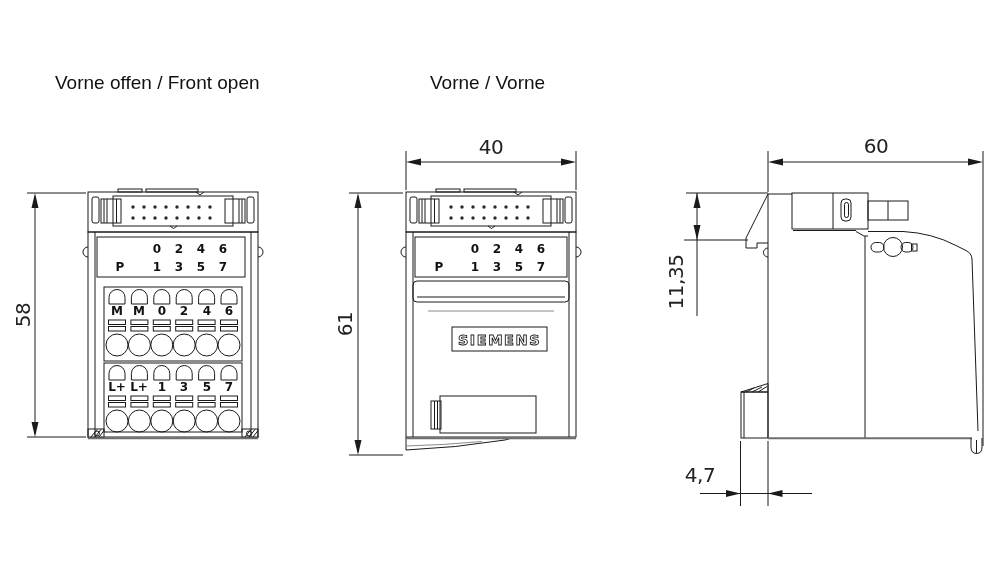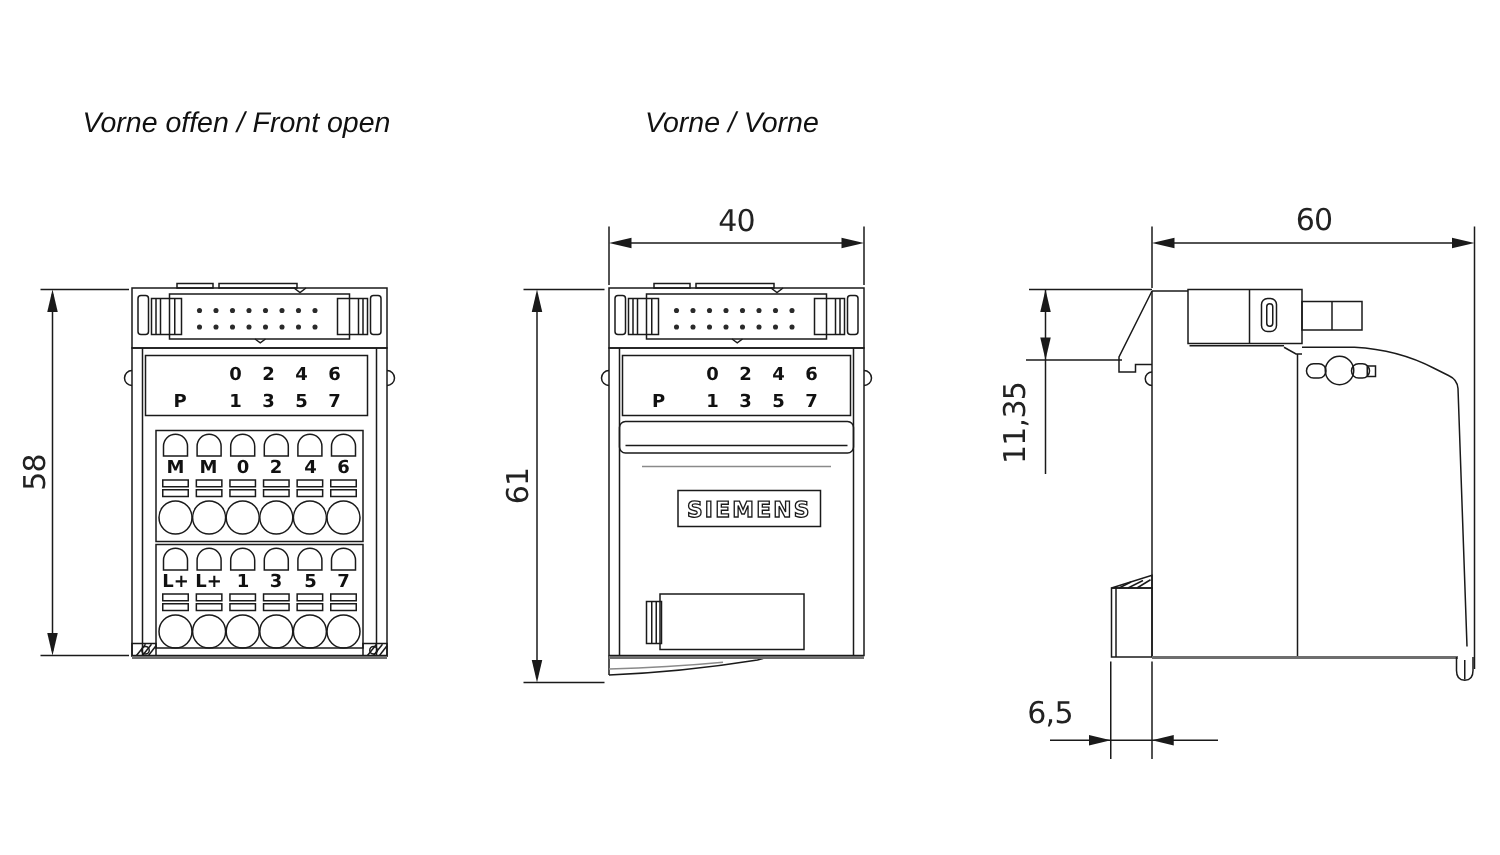--- a/index.html
+++ b/index.html
@@ -4,21 +4,21 @@
 <style>
   html,body{margin:0;padding:0;background:#fff;}
   #page{position:relative;width:1000px;height:570px;background:#ffffff;overflow:hidden;
         font-family:"Liberation Sans","DejaVu Sans",sans-serif;}
   #dwg{position:absolute;left:0;top:0;}
   #dwg line,#dwg rect,#dwg path,#dwg circle,#dwg polygon,#dwg use{stroke:#1a1a1a;fill:none;stroke-width:1;}
   #dwg .ah{fill:#1a1a1a;stroke:none;}
   #dwg .dot{fill:#2a2a2a;stroke:none;}
   #dwg .soft{stroke:#8a8a8a;}
   #dwg .thick{stroke:#6e6e6e;stroke-width:1.9;}
-  .title{position:absolute;font-size:19px;color:#111;white-space:nowrap;font-style:italic;}
+  .title{position:absolute;font-size:19px;color:#111;white-space:nowrap;}
   .dim{position:absolute;transform:translate(-50%,-50%);font-family:"DejaVu Sans",sans-serif;
        font-size:20px;color:#222;white-space:nowrap;letter-spacing:-0.5px;}
   .dim.rot{transform:translate(-50%,-50%) rotate(-90deg);}
   .lbl{position:absolute;transform:translate(-50%,-50%);font-family:"DejaVu Sans",sans-serif;
        font-weight:bold;font-size:12px;color:#111;white-space:nowrap;}
   text{font-family:"DejaVu Sans",sans-serif;}
 </style>
 </head>
 <body>
 
@@ -208,21 +208,21 @@
   </svg>
 
   <div class="title" style="left:55px;top:72px">Vorne offen / Front open</div>
   <div class="title" style="left:430px;top:72px">Vorne / Vorne</div>
 
   <div class="dim rot" style="left:23px;top:315px">58</div>
   <div class="dim" style="left:491px;top:147px">40</div>
   <div class="dim rot" style="left:345px;top:324px">61</div>
   <div class="dim" style="left:876px;top:146px">60</div>
   <div class="dim rot" style="left:676px;top:282px">11,35</div>
-  <div class="dim" style="left:700px;top:475px">6,5</div>
+  <div class="dim" style="left:700px;top:475px">4,7</div>
 
   <span class="lbl" style="left:157px;top:249px">0</span>
   <span class="lbl" style="left:179px;top:249px">2</span>
   <span class="lbl" style="left:201px;top:249px">4</span>
   <span class="lbl" style="left:223px;top:249px">6</span>
   <span class="lbl" style="left:120px;top:267px">P</span>
   <span class="lbl" style="left:157px;top:267px">1</span>
   <span class="lbl" style="left:179px;top:267px">3</span>
   <span class="lbl" style="left:201px;top:267px">5</span>
   <span class="lbl" style="left:223px;top:267px">7</span>

